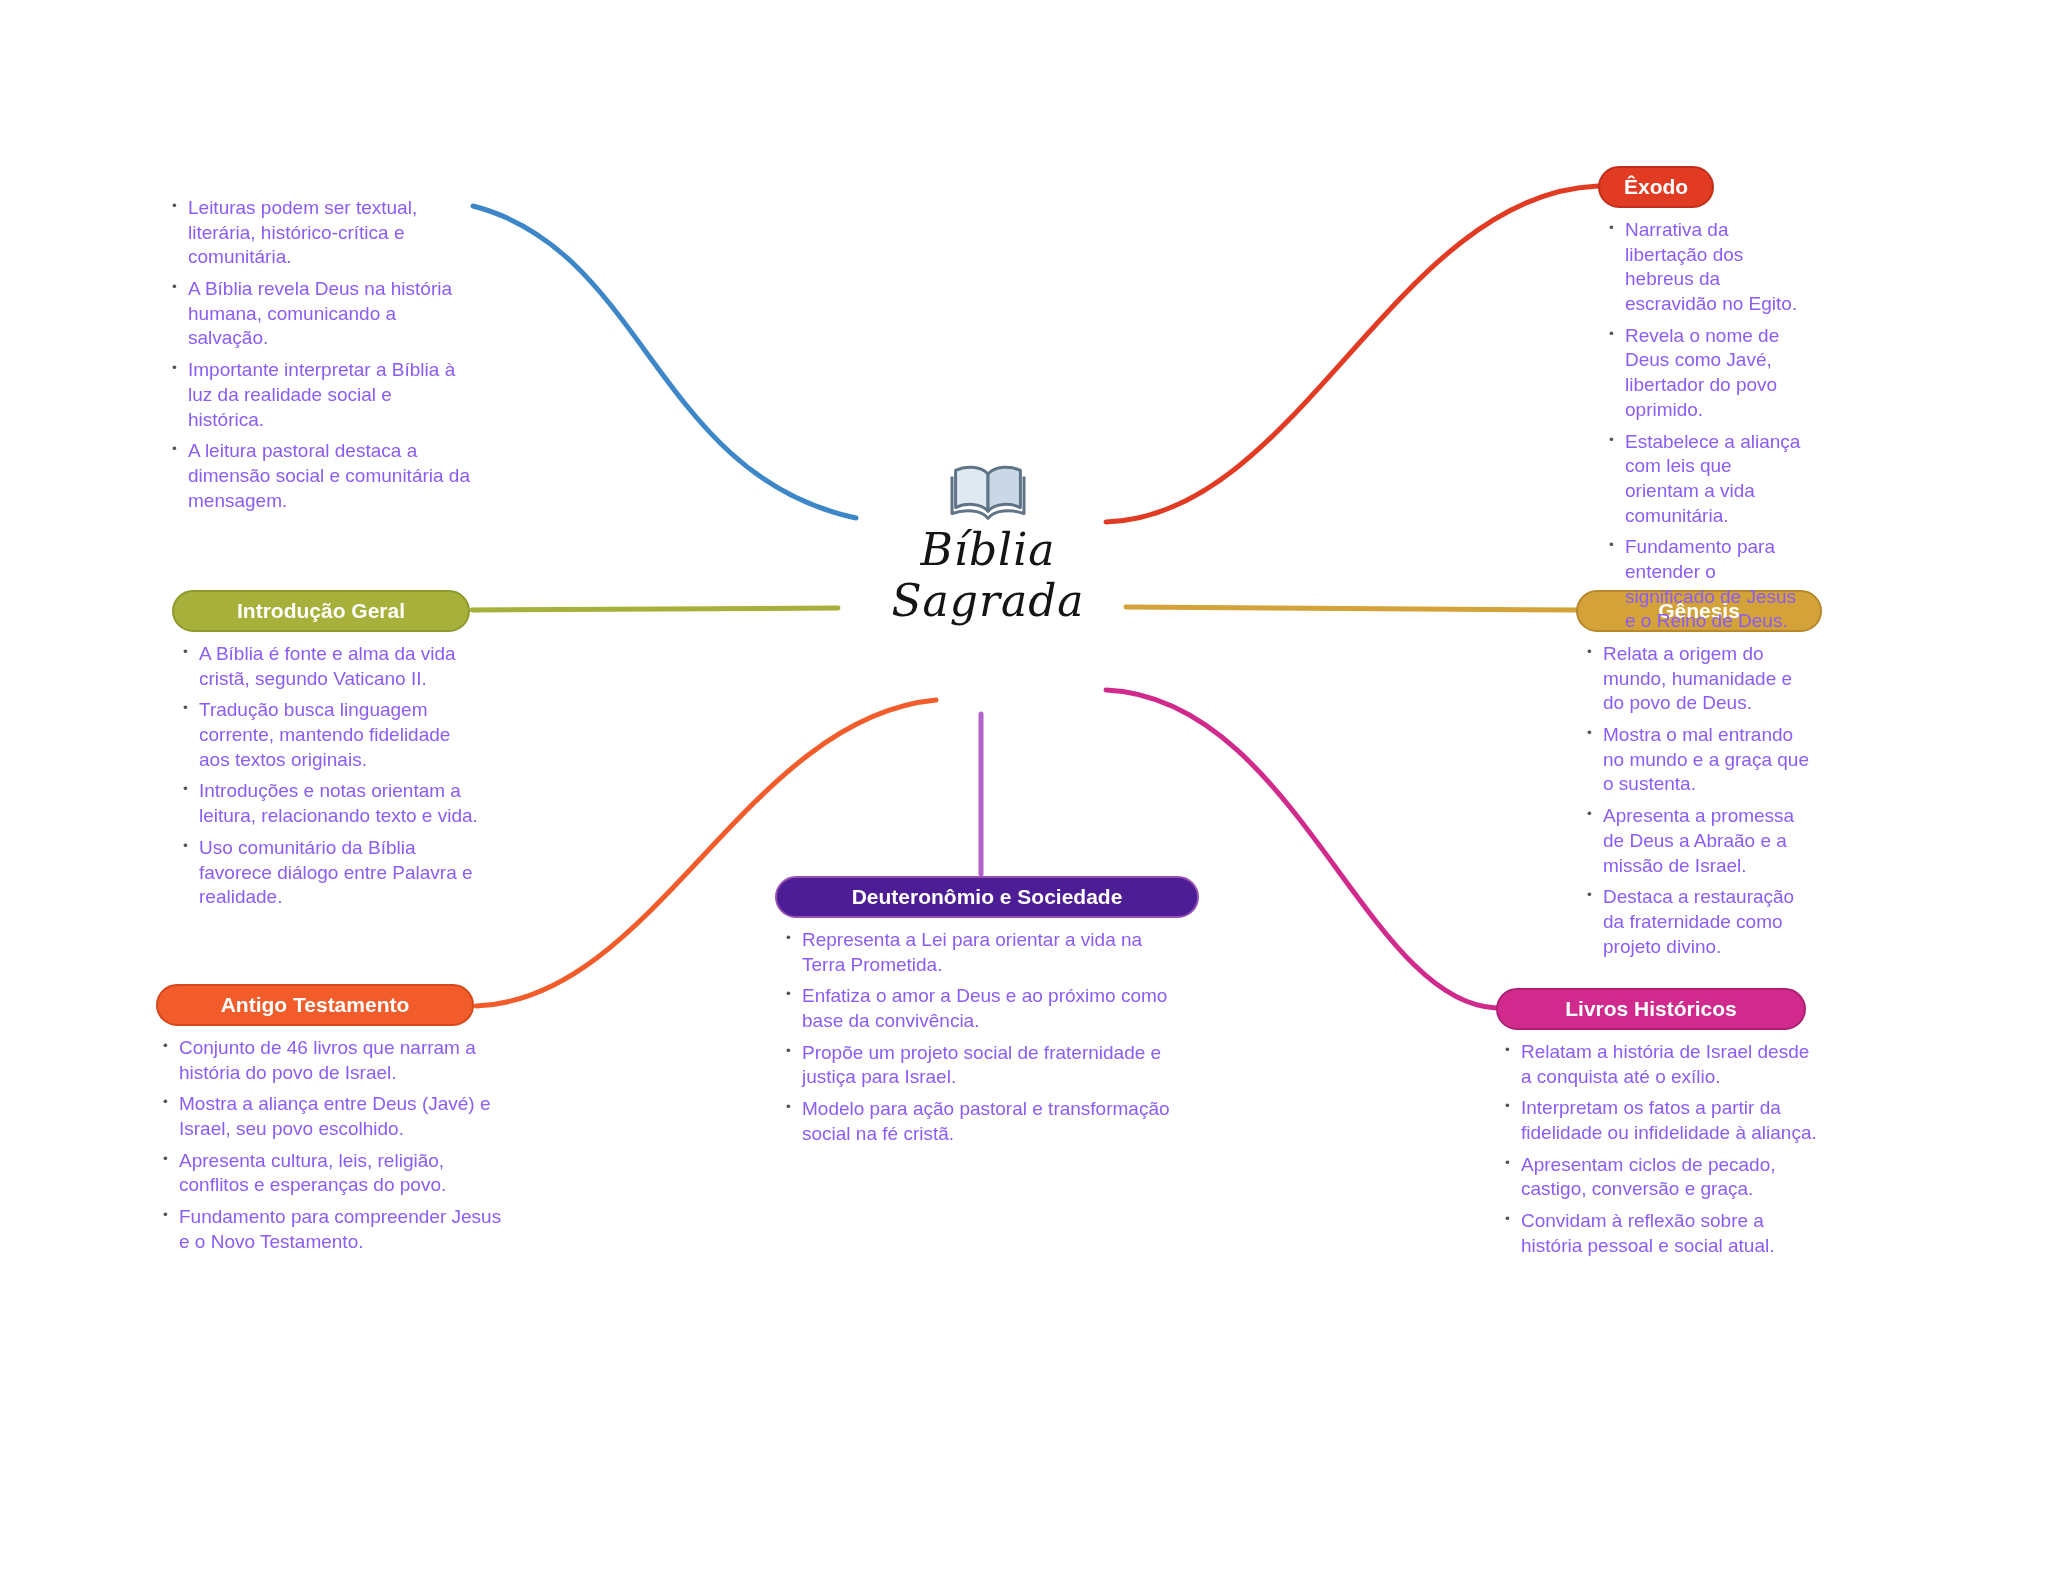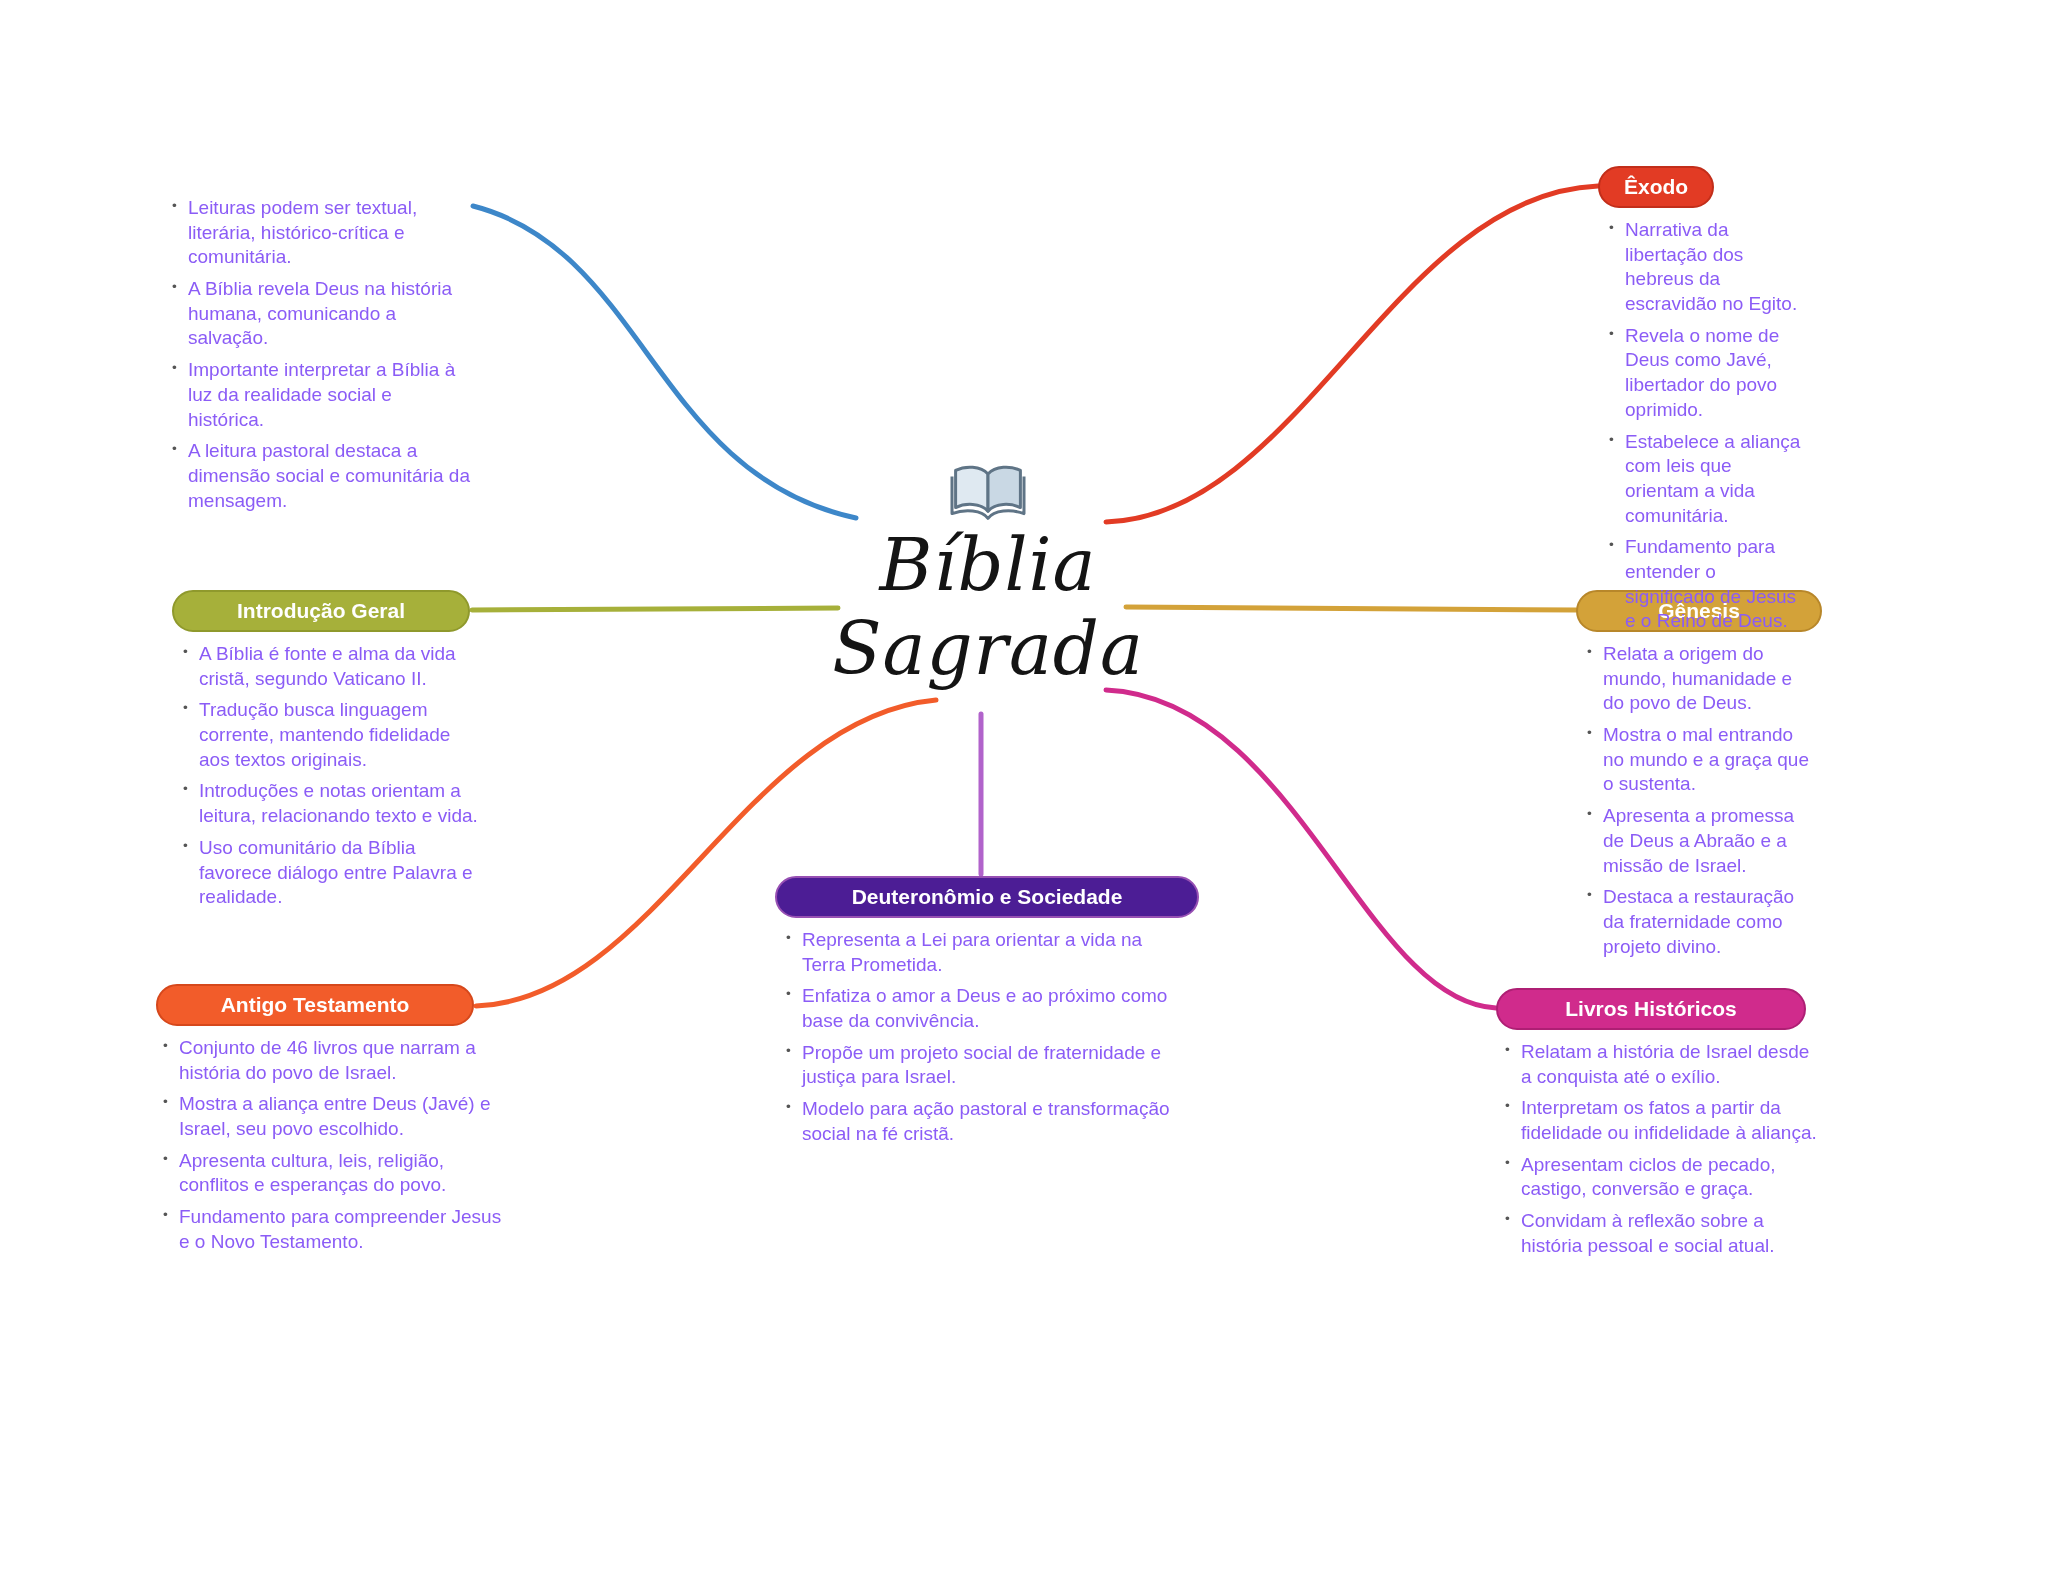--- a/index.html
+++ b/index.html
@@ -60,21 +60,21 @@
   .center{
     position:absolute;
     left:828px;top:462px;width:320px;
     text-align:center;
     z-index:2;
   }
   .book{display:block;margin:0 auto 2px auto;width:78px;height:60px;}
   .title-line{
     font-family:"DejaVu Serif", serif;
     font-style:italic;
-    font-size:72px;
+    font-size:44px;
     line-height:1.16;
     color:#141414;
     letter-spacing:1px;
   }
 </style>
 </head>
 <body>
 
 <div class="canvas">
 

